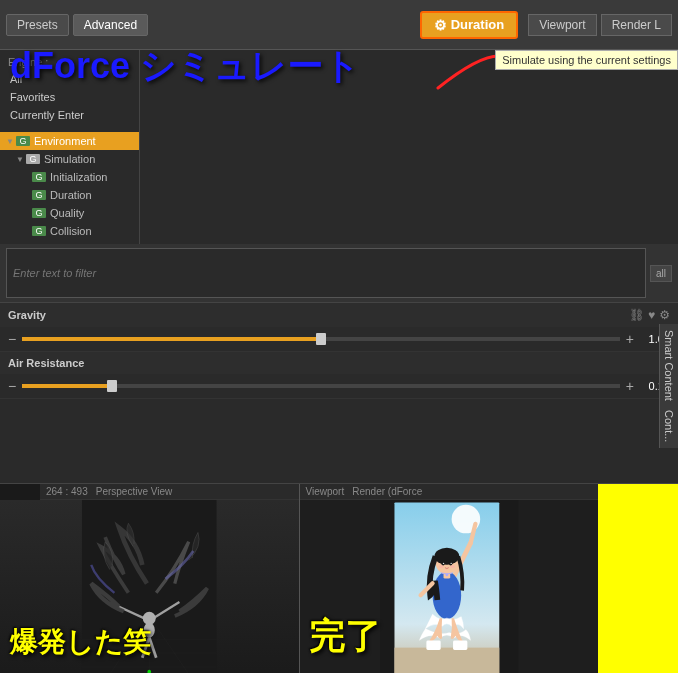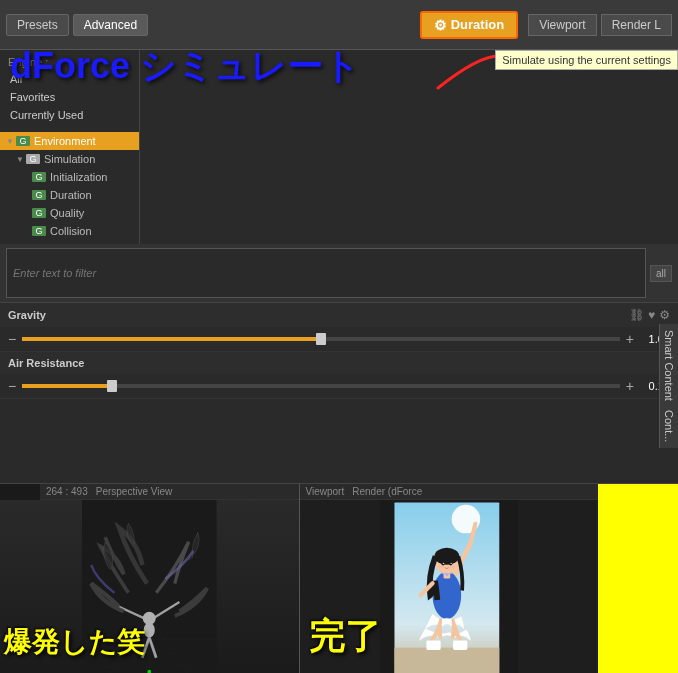--- a/index.html
+++ b/index.html
@@ -332,21 +332,21 @@
       height: calc(100% - 20px);
       background: linear-gradient(to bottom, #2a2a2a 0%, #1a1a1a 100%);
       position: relative;
       overflow: hidden;
     }
 
     
     .jp-text-left {
       position: absolute;
       bottom: 20px;
-      left: 4px;
+      left: 10px;
       font-size: 28px;
       font-weight: bold;
       color: #ffff00;
       text-shadow: 2px 2px 4px #000, -1px -1px 2px #000;
       z-index: 20;
     }
     .jp-text-right {
       position: absolute;
       bottom: 20px;
       left: 10px;
@@ -436,21 +436,21 @@
 
 <div class="main-content">
 
   <div class="sidebar">
     <div class="sidebar-section">
       <div class="engine-row">
         <span class="engine-label">Engine :</span>
       </div>
       <div class="sidebar-item">All</div>
       <div class="sidebar-item">Favorites</div>
-      <div class="sidebar-item">Currently Used</div>
+      <div class="sidebar-item">Currently Enter</div>
     </div>
 
     <div class="sidebar-section">
       <div class="sidebar-item" style="background:#e8a020; color:#fff; display:flex; align-items:center; padding: 3px 6px;">
         <span class="triangle">▼</span>
         <span class="g-badge">G</span>
         <span>Environment</span>
       </div>
       <div class="sidebar-group">
         <div class="sidebar-group-item">

